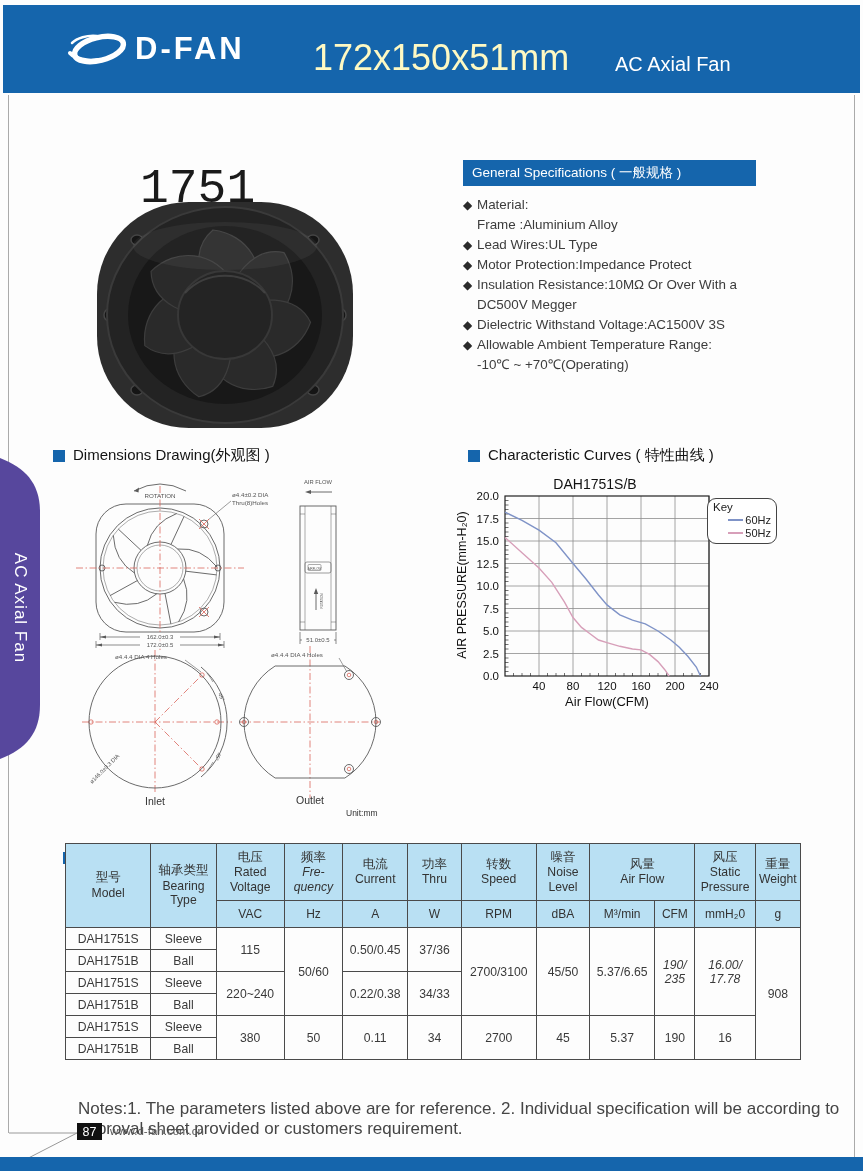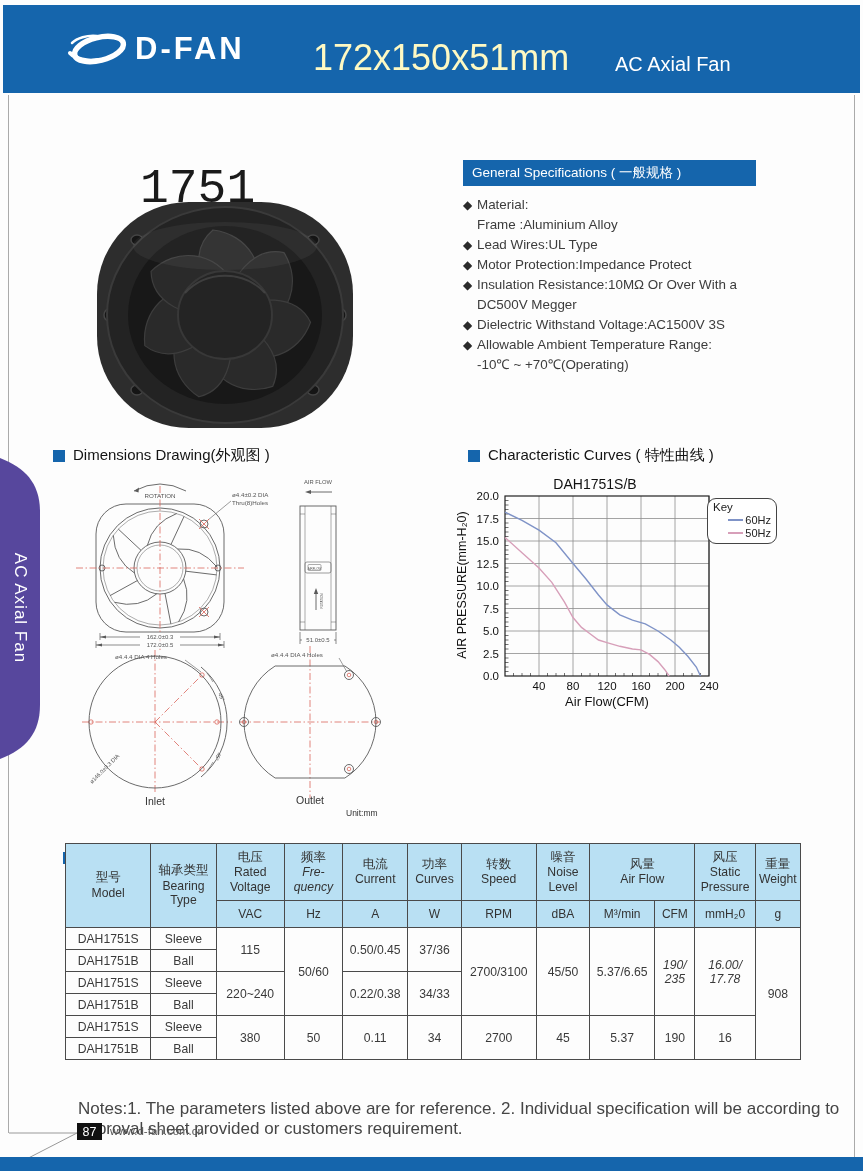--- a/index.html
+++ b/index.html
@@ -441,21 +441,21 @@
               <span class="cn">频率</span>
               <span class="en preline">Fre-
 quency</span>
             </th>
           <th>
               <span class="cn">电流</span>
               <span class="en">Current</span>
             </th>
           <th>
               <span class="cn">功率</span>
-              <span class="en">Curves</span>
+              <span class="en">Thru</span>
             </th>
           <th>
               <span class="cn">转数</span>
               <span class="en">Speed</span>
             </th>
           <th>
               <span class="cn">噪音</span>
               <span class="en">Noise Level</span>
             </th>
           <th colspan="2">

